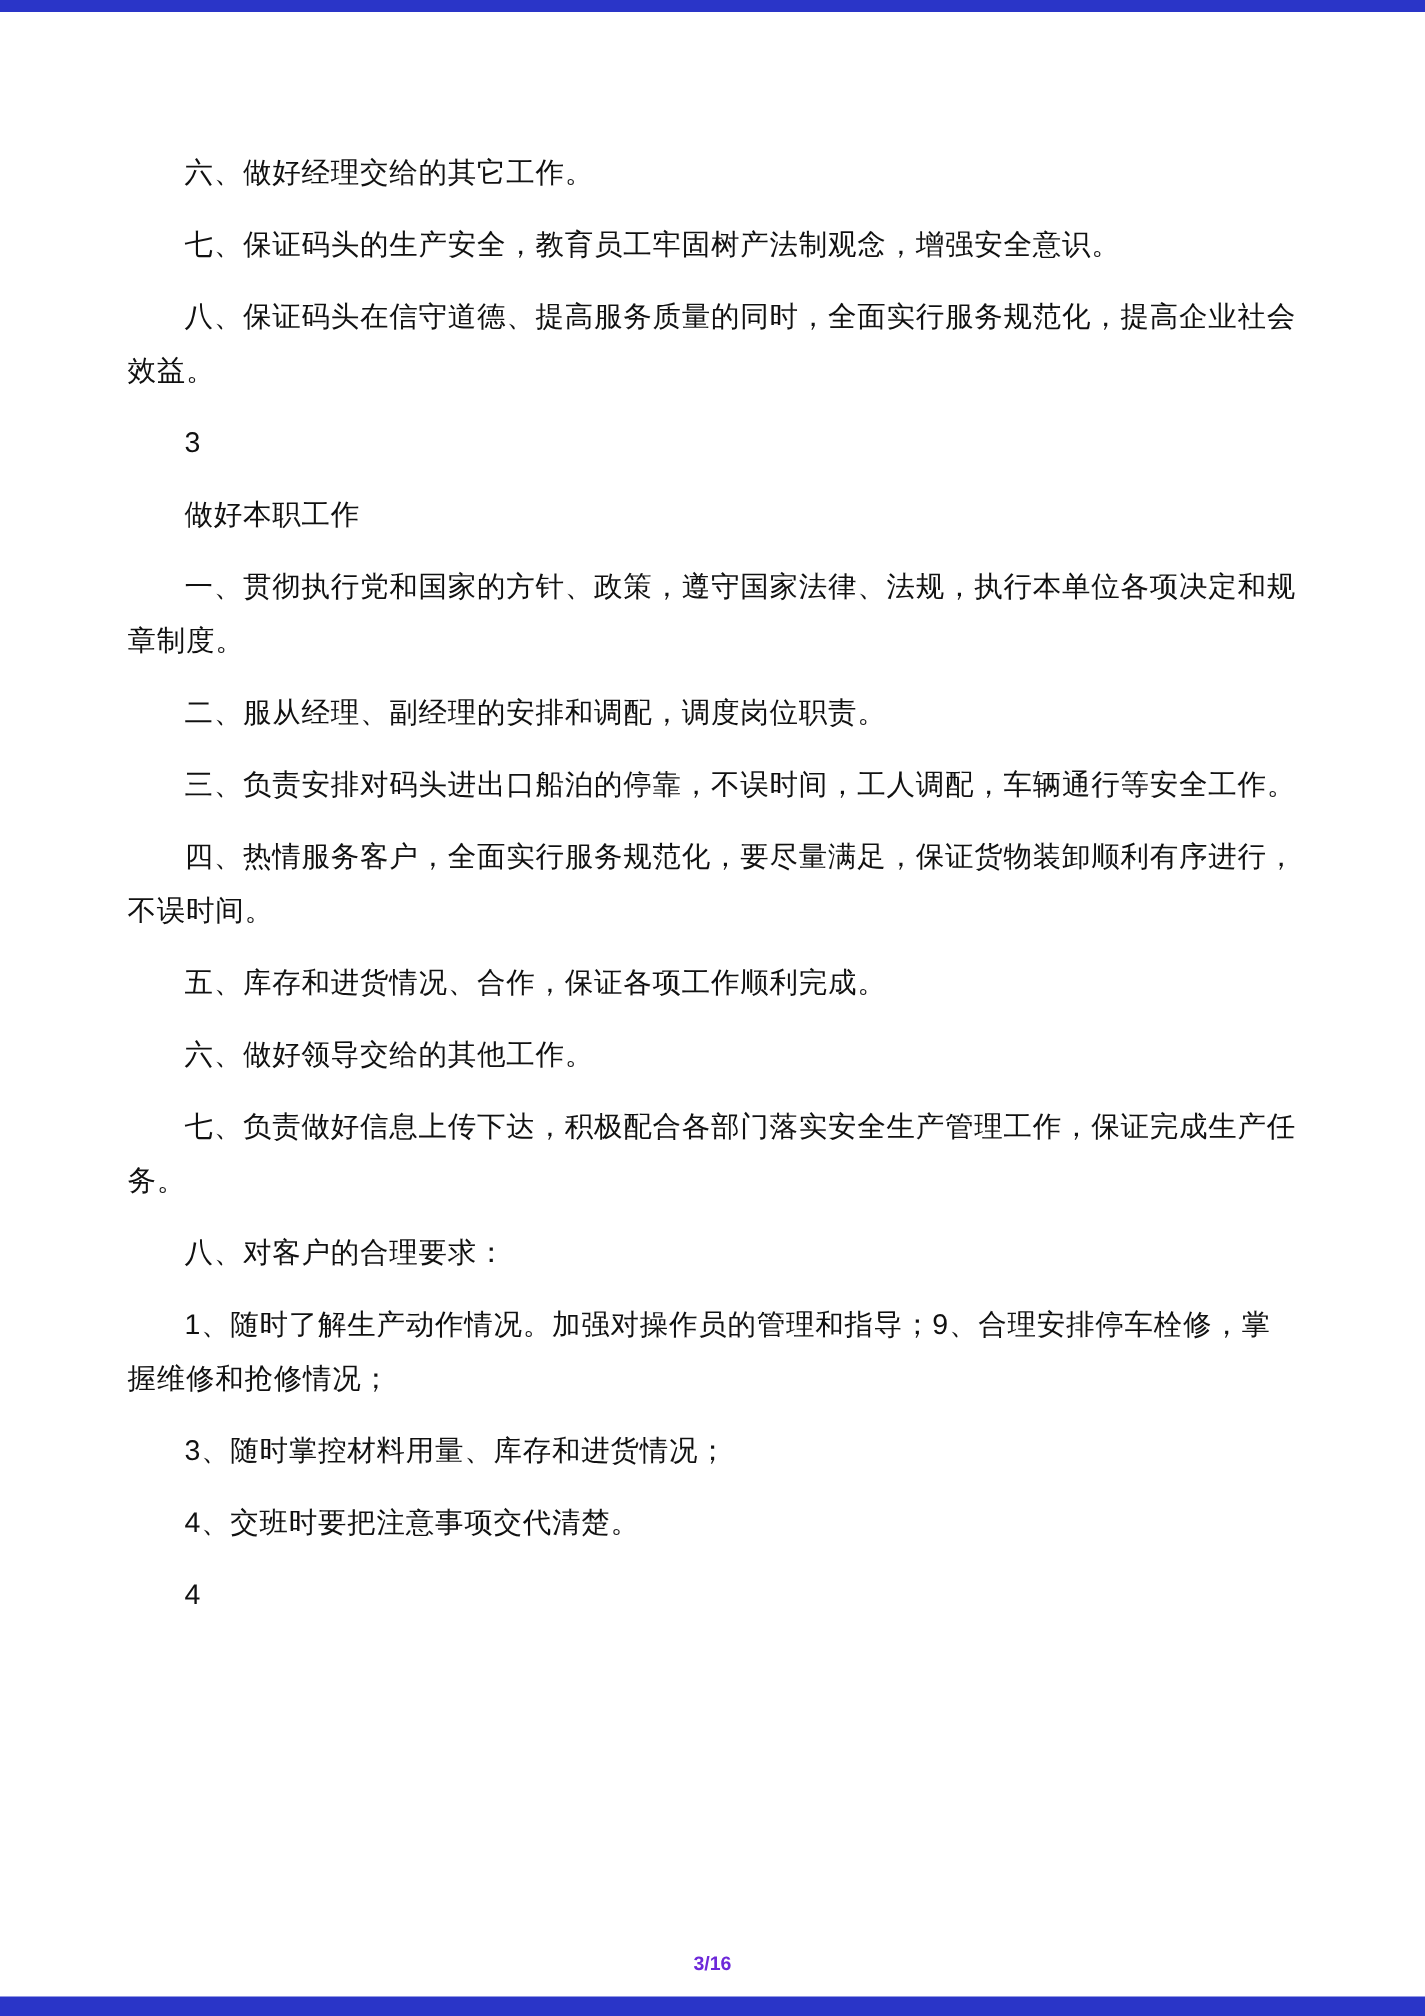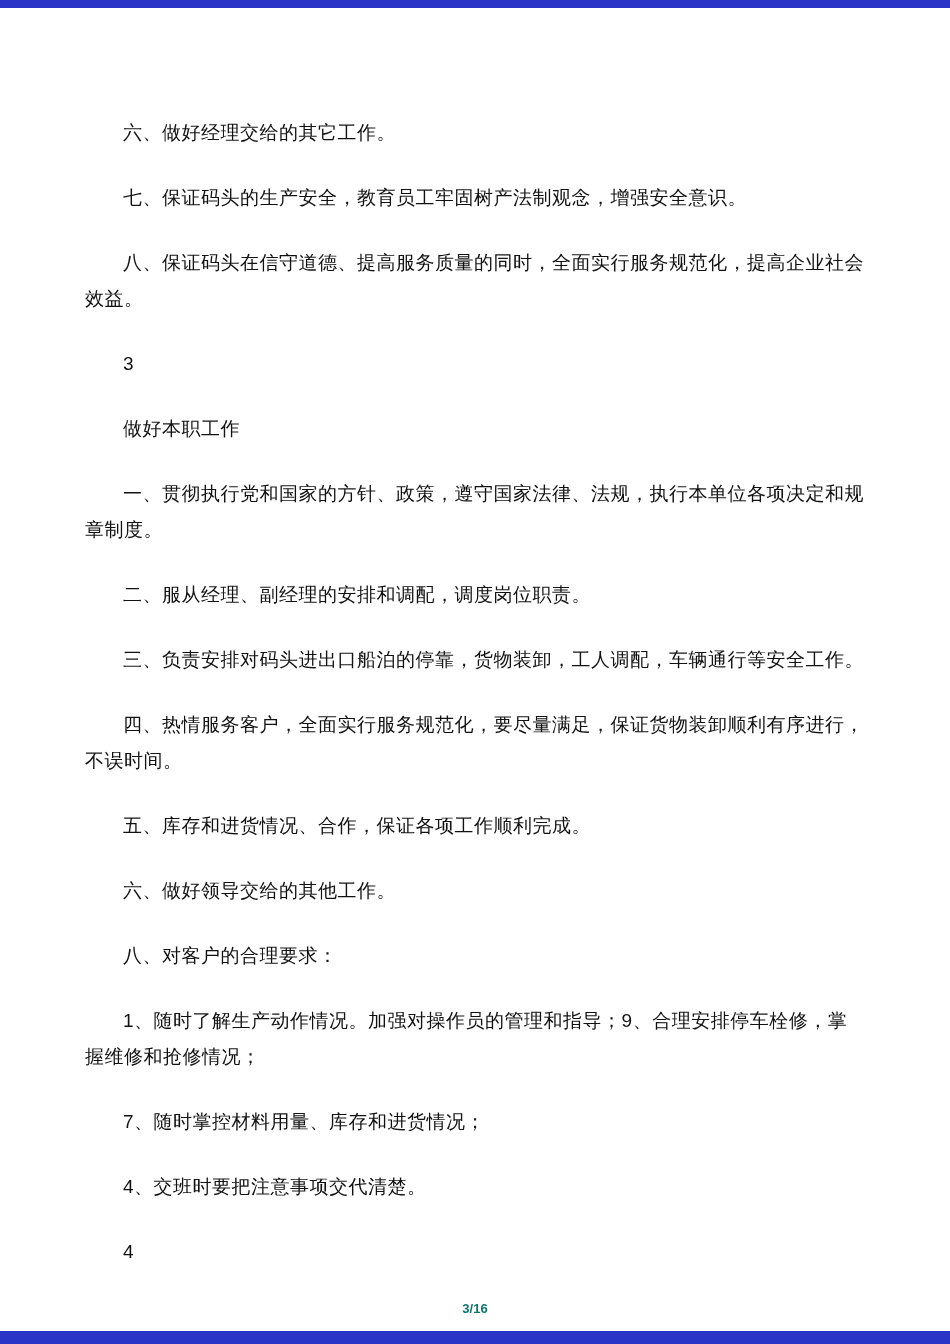--- a/index.html
+++ b/index.html
@@ -30,60 +30,61 @@
   .page-content {
     position: absolute;
     top: 8px;
     left: 0;
     right: 0;
     bottom: 13px;
     padding: 78px 85px 0 85px;
     color: #000000;
   }
   .page-content p {
-    margin: 29px 0;
+    margin: 12px 0;
     font-size: 19px;
     line-height: 36px;
     text-indent: 2em;
     letter-spacing: 0.5px;
     color: #111111;
   }
   .page-footer {
     position: absolute;
     bottom: 28px;
     left: 0;
     width: 100%;
     text-align: center;
     font-size: 13px;
     font-weight: bold;
-    color: #0f766e;
+    color: #6d28d9;
   }
 </style>
 </head>
 <body>
 
 <div class="viewport">
 
   <div class="edge-strip top"></div>
 
   <div class="page-content">
     <p>六、做好经理交给的其它工作。</p>
     <p>七、保证码头的生产安全，教育员工牢固树产法制观念，增强安全意识。</p>
     <p>八、保证码头在信守道德、提高服务质量的同时，全面实行服务规范化，提高企业社会效益。</p>
     <p>3</p>
     <p>做好本职工作</p>
     <p>一、贯彻执行党和国家的方针、政策，遵守国家法律、法规，执行本单位各项决定和规章制度。</p>
     <p>二、服从经理、副经理的安排和调配，调度岗位职责。</p>
-    <p>三、负责安排对码头进出口船泊的停靠，货物装卸，工人调配，车辆通行等安全工作。</p>
+    <p>三、负责安排对码头进出口船泊的停靠，不误时间，工人调配，车辆通行等安全工作。</p>
     <p>四、热情服务客户，全面实行服务规范化，要尽量满足，保证货物装卸顺利有序进行，不误时间。</p>
     <p>五、库存和进货情况、合作，保证各项工作顺利完成。</p>
     <p>六、做好领导交给的其他工作。</p>
+    <p>七、负责做好信息上传下达，积极配合各部门落实安全生产管理工作，保证完成生产任务。</p>
     <p>八、对客户的合理要求：</p>
     <p>1、随时了解生产动作情况。加强对操作员的管理和指导；9、合理安排停车栓修，掌握维修和抢修情况；</p>
-    <p>7、随时掌控材料用量、库存和进货情况；</p>
+    <p>3、随时掌控材料用量、库存和进货情况；</p>
     <p>4、交班时要把注意事项交代清楚。</p>
     <p>4</p>
   </div>
 
   <div class="page-footer">3/16</div>
 
   <div class="edge-strip bottom"></div>
 
 </div>
 

